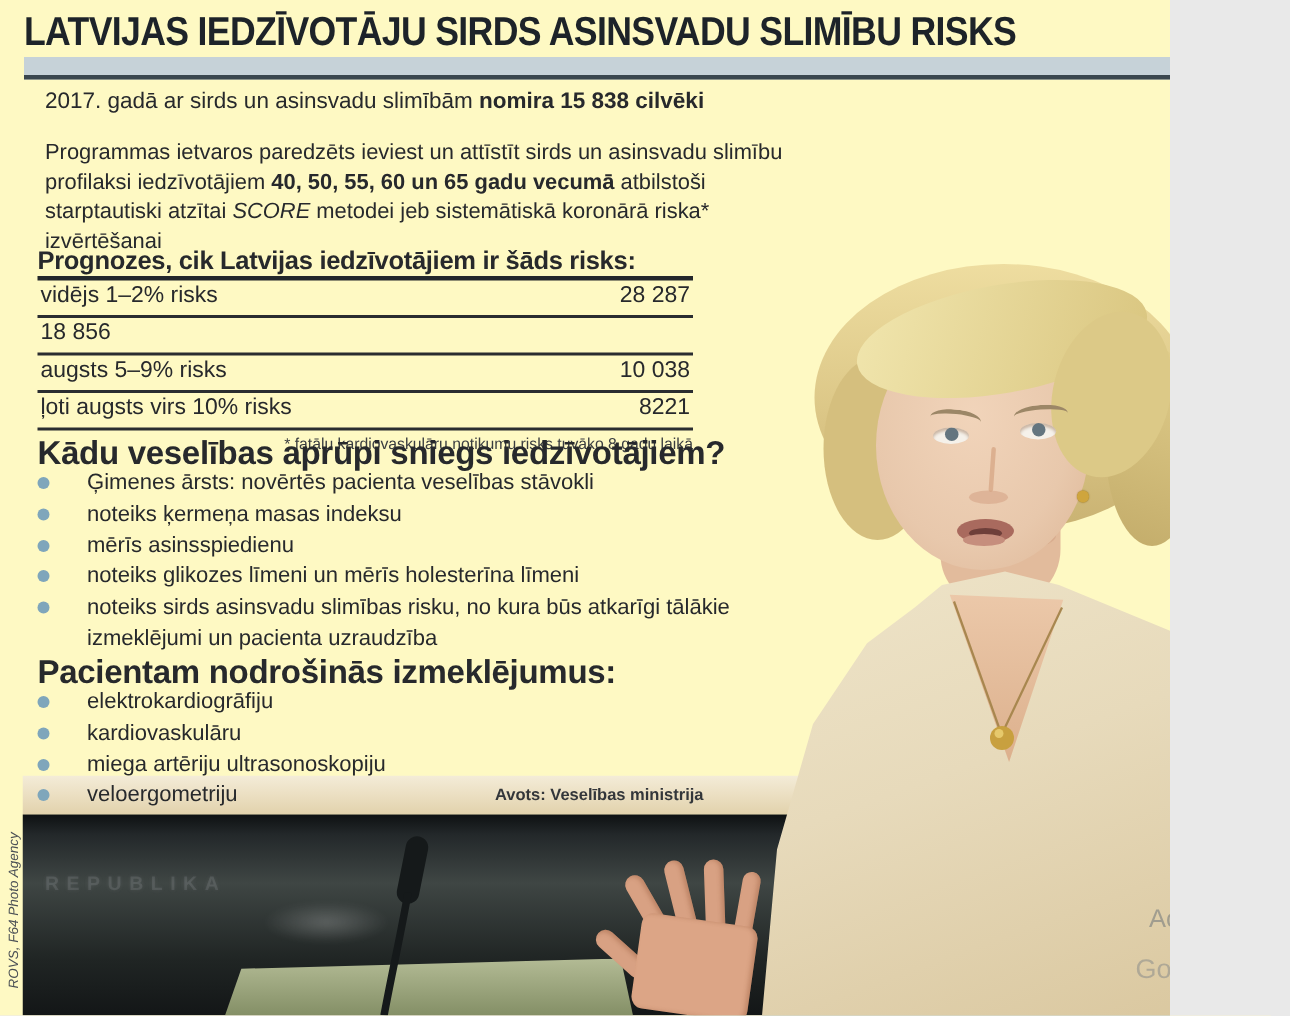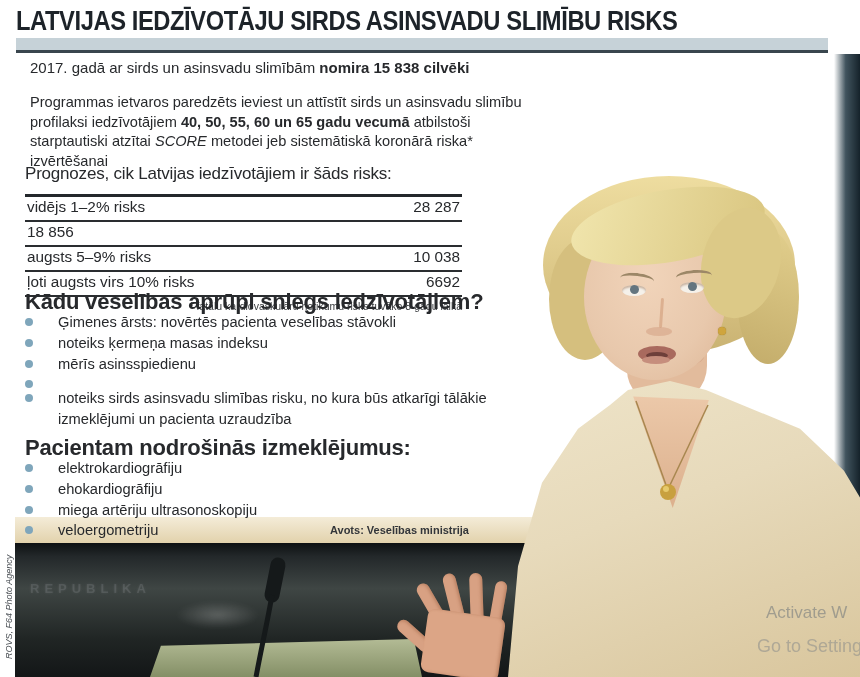--- a/index.html
+++ b/index.html
@@ -1,38 +1,38 @@
 <!DOCTYPE html>
 <html><head>
 <meta charset="utf-8">
 <style>
   html,body{margin:0;padding:0;background:#e9e9e9;}
   .page{
-    position:relative;width:860px;height:677px;background:#ffffff;
+    position:relative;width:780px;height:677px;background:#fef9c3;
     overflow:hidden;font-family:"Liberation Sans",sans-serif;color:#27292c;
   }
   
   .title{
     position:absolute;left:16px;top:6px;margin:0;
     font-size:27px;font-weight:bold;color:#1d2329;letter-spacing:-0.5px;
     transform:scaleX(.88);transform-origin:left top;white-space:nowrap;z-index:10;
   }
   .title-bar{
     position:absolute;left:16px;top:38px;width:812px;height:12px;
     background:#c6d2d8;border-bottom:3px solid #39464e;z-index:10;
   }
   
   .intro1{position:absolute;left:30px;top:59px;margin:0;font-size:15px;z-index:10;}
   .intro2{position:absolute;left:30px;top:93px;margin:0;width:496px;
     font-size:14.6px;line-height:19.5px;z-index:10;}
   .intro2 i{font-style:italic;}
   
   .tbl{position:absolute;left:25px;top:164px;width:437px;z-index:10;}
-  .tbl-title{font-size:17px;font-weight:normal;letter-spacing:-0.2px;
-    padding-bottom:10px;border-bottom:3px solid #23272b;}
+  .tbl-title{font-size:17px;font-weight:bold;letter-spacing:-0.2px;
+    padding-bottom:0;border-bottom:3px solid #23272b;}
   .tbl-row{display:flex;justify-content:space-between;align-items:baseline;
     font-size:15.3px;padding:1px 2px 4px 2px;border-bottom:2px solid #2a2d30;}
   .tbl-row .val{font-size:15.3px;}
   .tbl-foot{margin-top:3px;text-align:right;font-size:10.5px;color:#3a3d40;}
   
   .sec-title{position:absolute;left:25px;margin:0;font-size:22px;font-weight:bold;
     letter-spacing:-0.2px;z-index:10;}
   .sec-title.care{top:289px;}
   .sec-title.exam{top:435px;}
   .blist{position:absolute;left:25px;margin:0;padding:0;list-style:none;width:472px;z-index:10;}
@@ -143,57 +143,58 @@
     </div>
     <div class="tbl-row">
       <span class="val">18 856</span>
     </div>
     <div class="tbl-row">
       <span class="lbl">augsts 5–9% risks</span>
       <span class="val">10 038</span>
     </div>
     <div class="tbl-row">
       <span class="lbl">ļoti augsts virs 10% risks</span>
-      <span class="val">6692</span>
+      <span class="val">8221</span>
     </div>
     <div class="tbl-foot">* fatālu kardiovaskulāru notikumu risks tuvāko 8 gadu laikā</div>
   </section>
 
   <h2 class="sec-title care">Kādu veselības aprūpi sniegs iedzīvotājiem?</h2>
   <ul class="blist care">
     <li>
         <span class="dot"></span>
         <span>Ģimenes ārsts: novērtēs pacienta veselības stāvokli</span>
       </li>
     <li>
         <span class="dot"></span>
         <span>noteiks ķermeņa masas indeksu</span>
       </li>
     <li>
         <span class="dot"></span>
         <span>mērīs asinsspiedienu</span>
       </li>
     <li>
         <span class="dot"></span>
+        <span>noteiks glikozes līmeni un mērīs holesterīna līmeni</span>
       </li>
     <li>
         <span class="dot"></span>
         <span>noteiks sirds asinsvadu slimības risku, no kura būs atkarīgi tālākie izmeklējumi un pacienta uzraudzība</span>
       </li>
   </ul>
 
   <h2 class="sec-title exam">Pacientam nodrošinās izmeklējumus:</h2>
   <ul class="blist exam">
     <li>
         <span class="dot"></span>
         <span>elektrokardiogrāfiju</span>
       </li>
     <li>
         <span class="dot"></span>
-        <span>ehokardiogrāfiju</span>
+        <span>kardiovaskulāru</span>
       </li>
     <li>
         <span class="dot"></span>
         <span>miega artēriju ultrasonoskopiju</span>
       </li>
     <li>
         <span class="dot"></span>
         <span>veloergometriju</span>
       </li>
   </ul>

